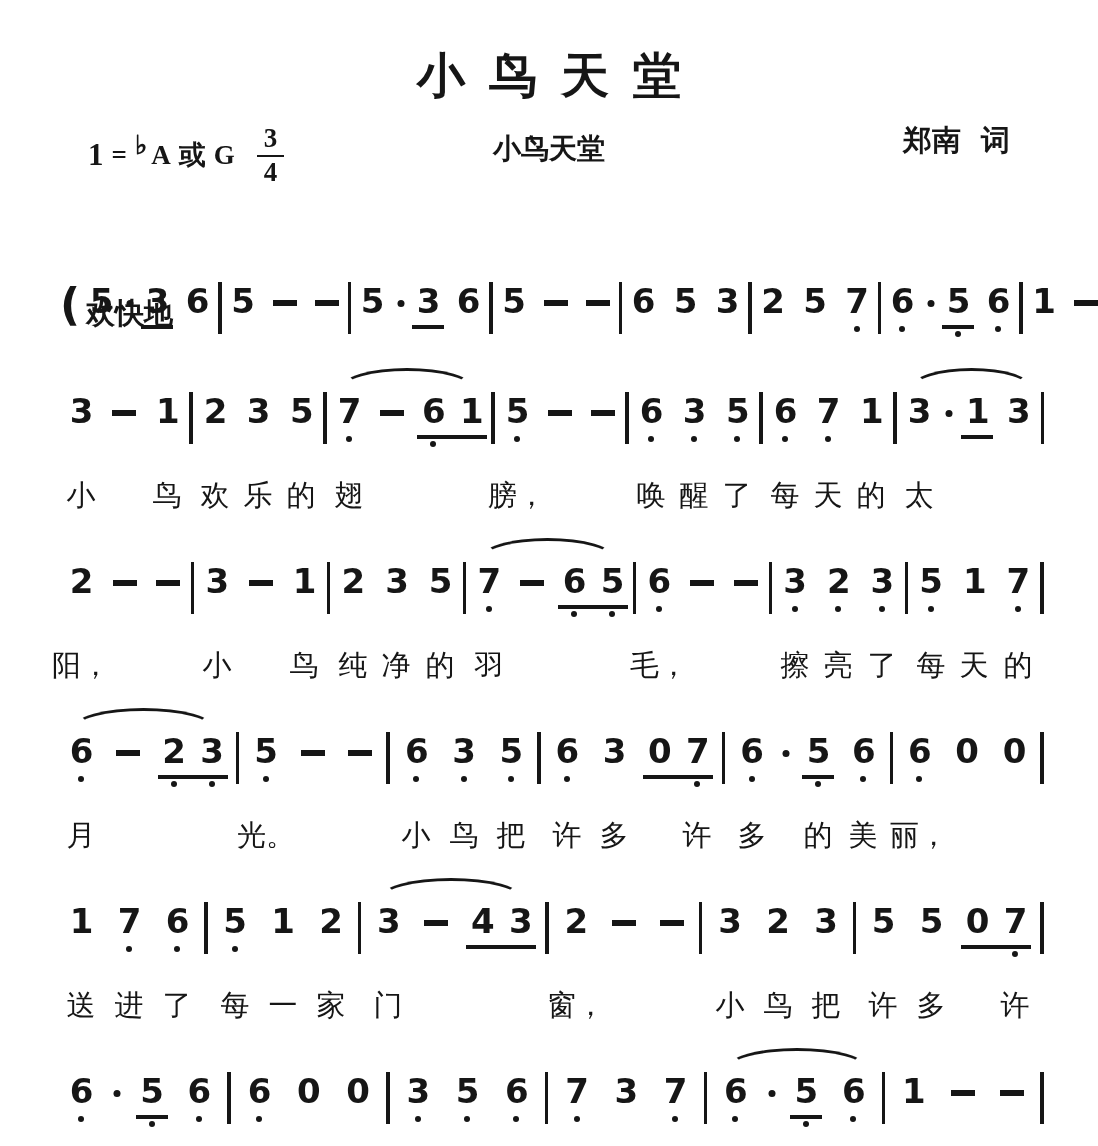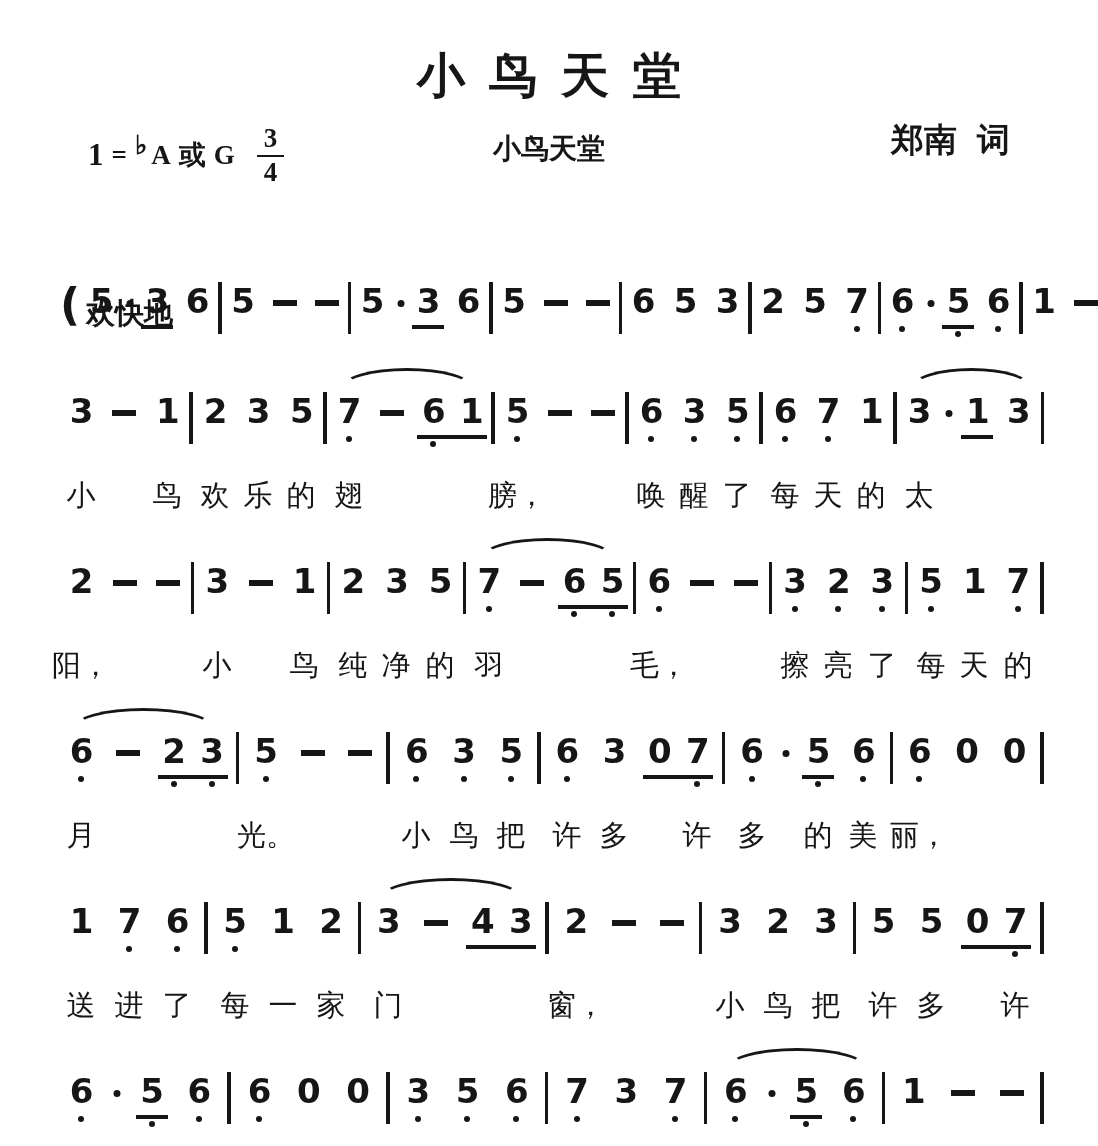--- a/index.html
+++ b/index.html
@@ -38,21 +38,21 @@
   .frac .top{border-bottom:2.5px solid #161616;padding:1px 7px 3px;}
   .frac .bot{padding-top:2px;}
   .subtitle{
     position:absolute;left:0;right:0;top:14px;
     text-align:center;
     font-size:28px;font-weight:700;
   }
   .credits{
     position:absolute;right:88px;top:0;
     text-align:right;
-    font-size:33px;font-weight:700;
+    font-size:29px;font-weight:700;
     line-height:48px;
   }
   .credits .pair{display:flex;gap:20px;justify-content:flex-end;}
   .tempo{
     position:absolute;left:86px;top:178px;
     font-size:29px;font-weight:600;
   }
   
   #score{margin:40px 54px 0 60px;}
   .system{margin-bottom:14px;}

